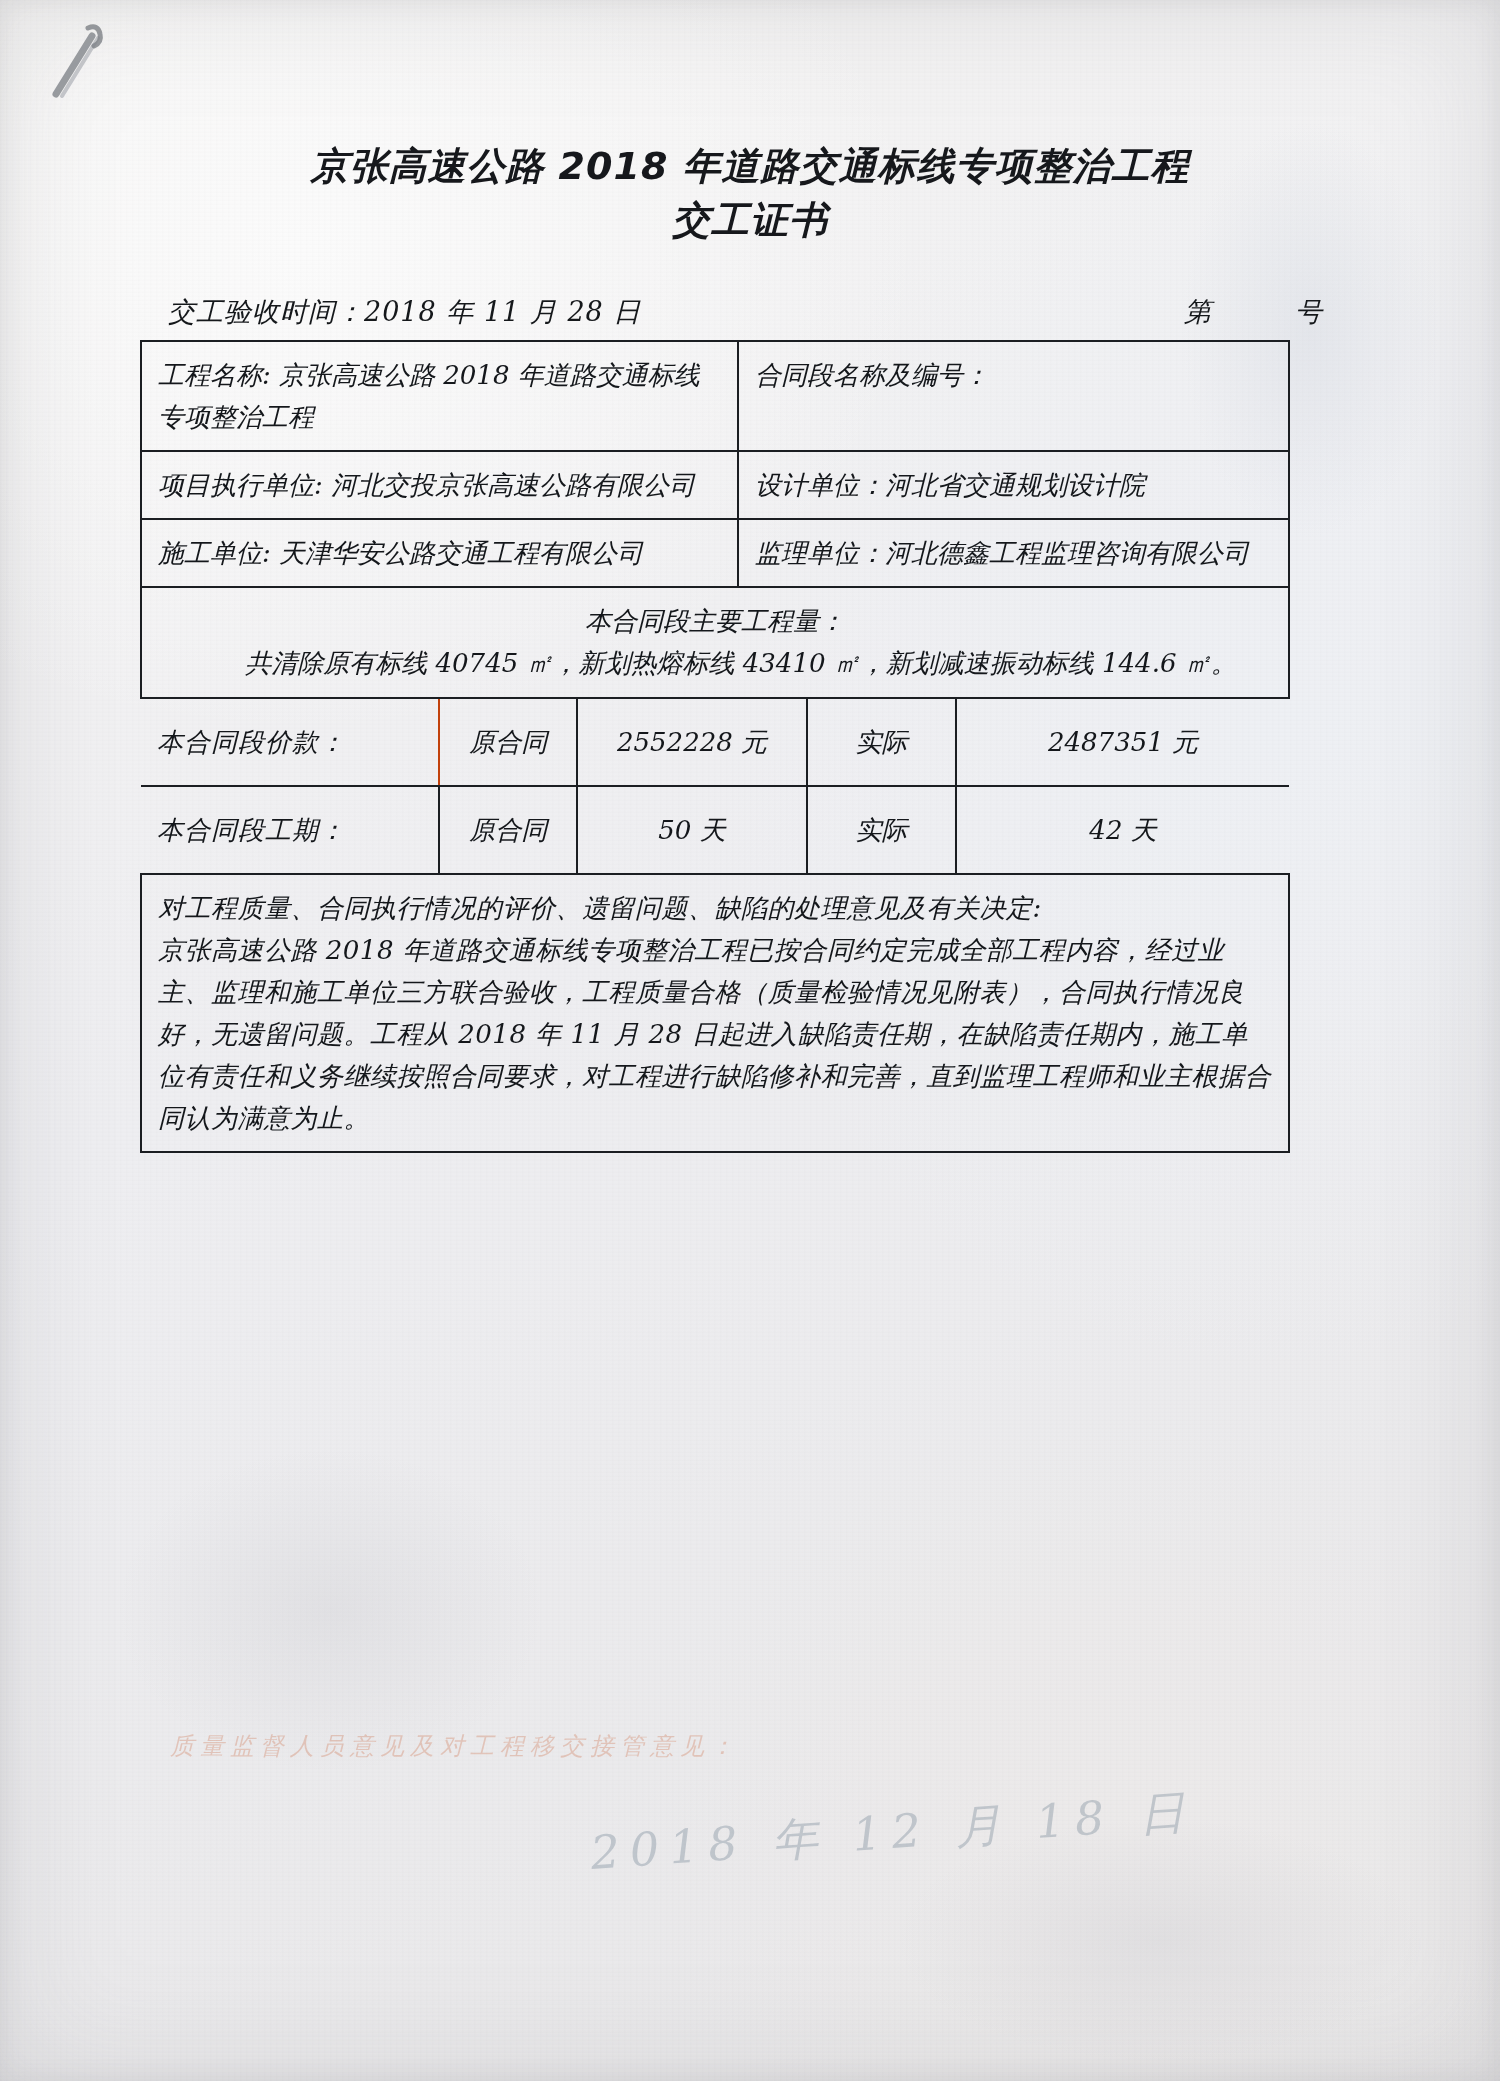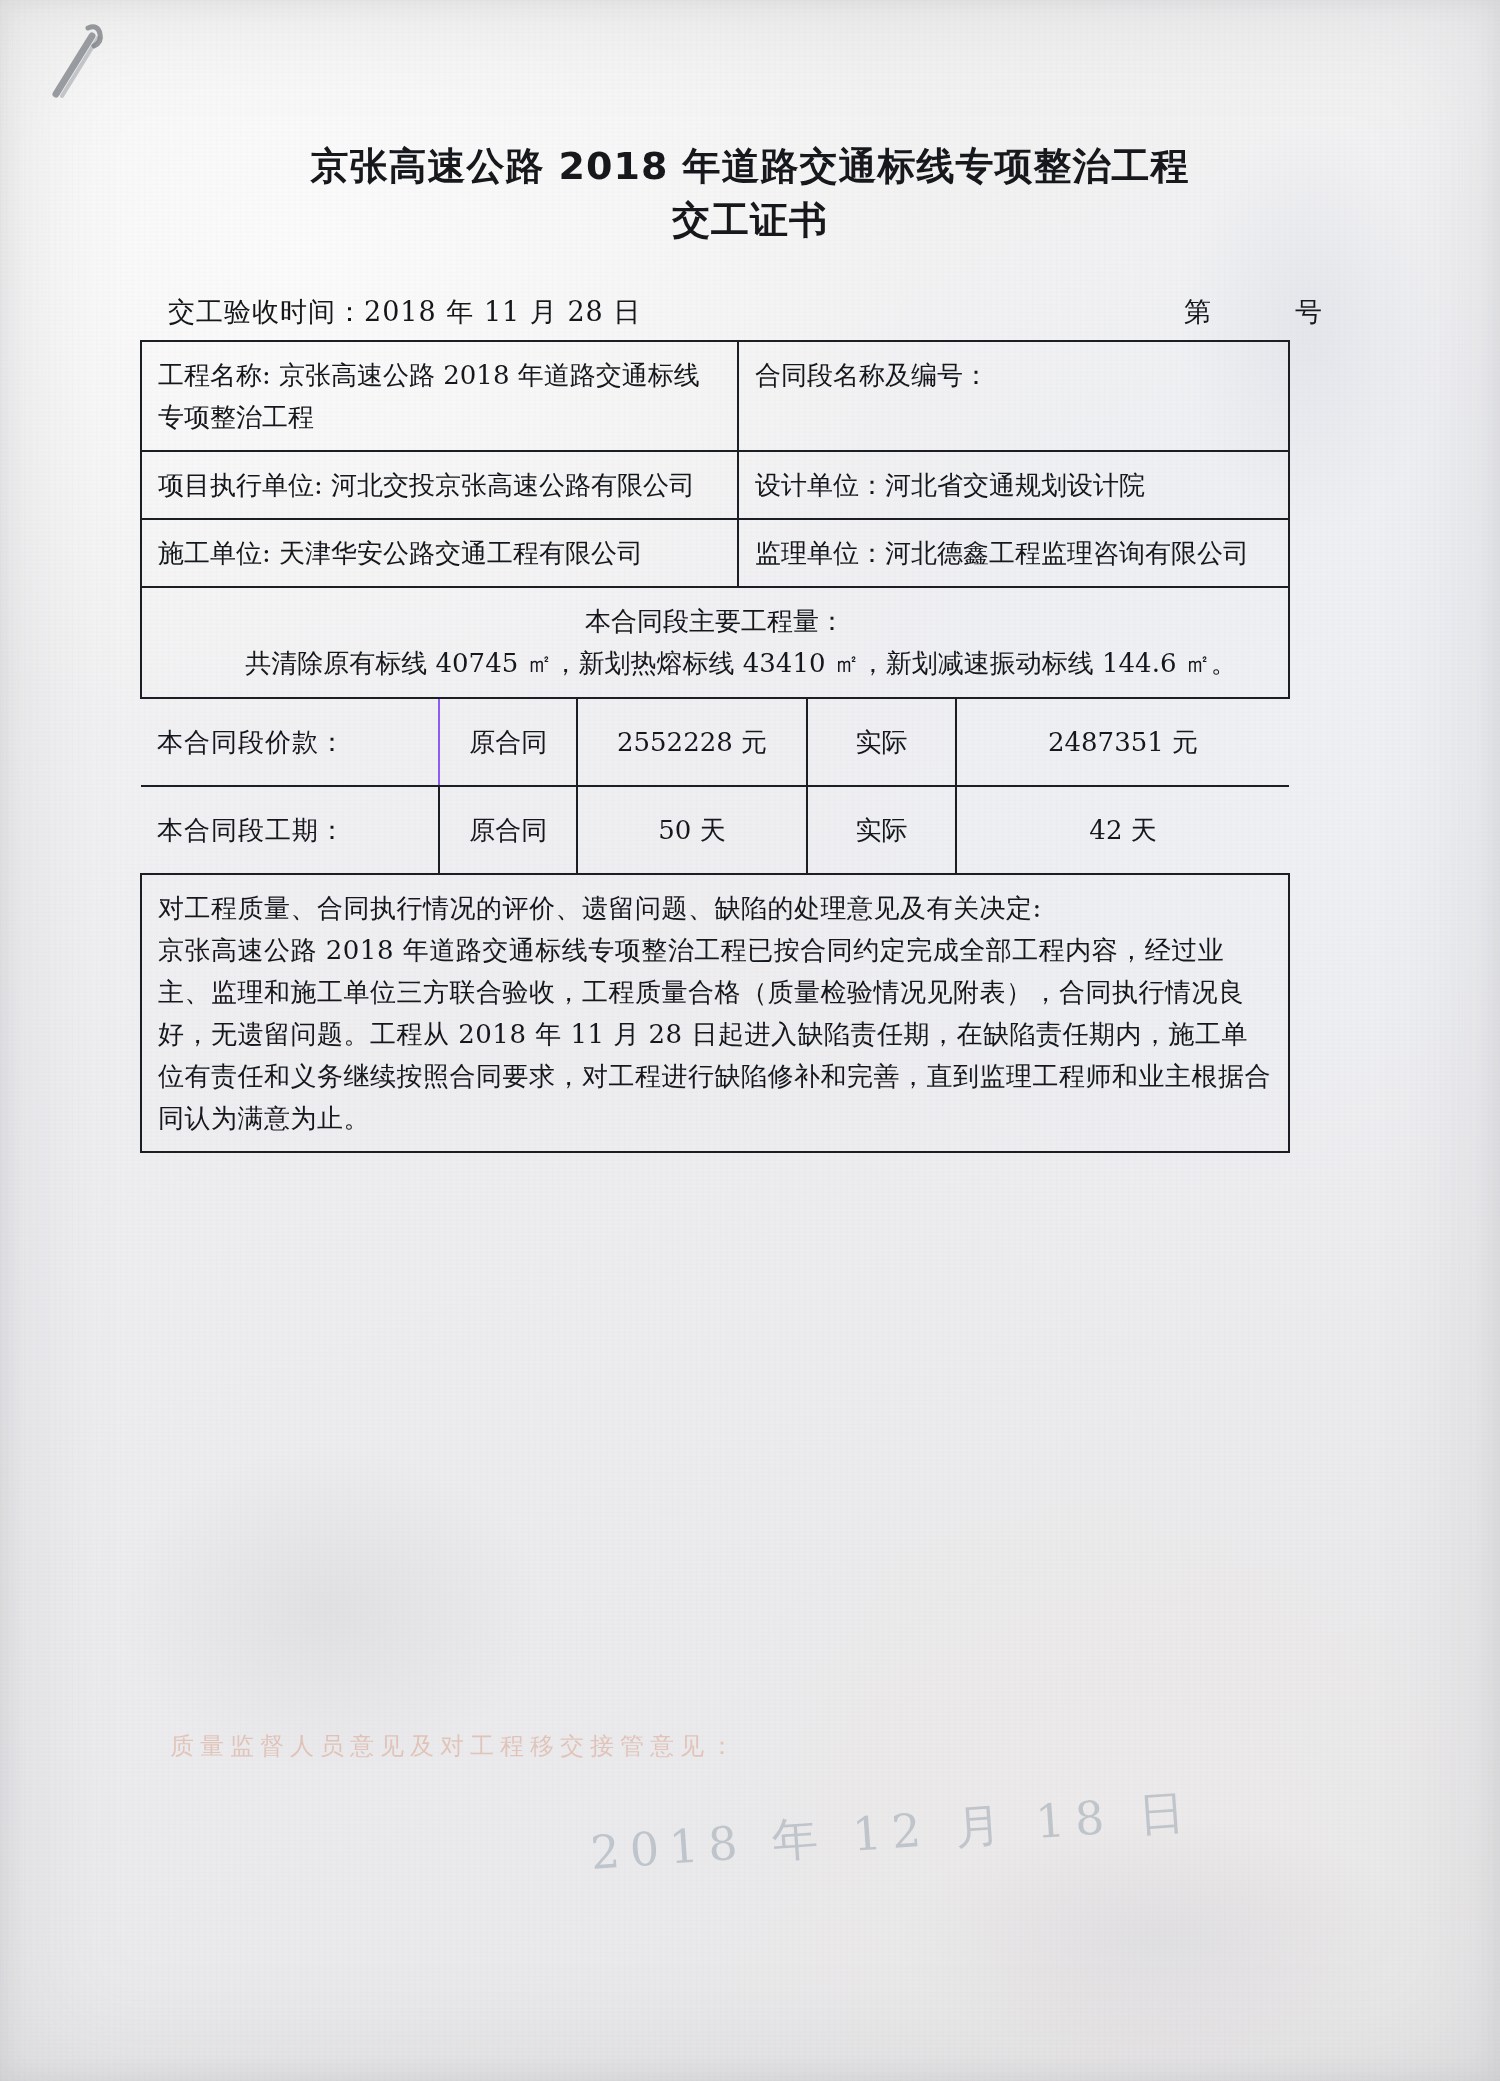--- a/index.html
+++ b/index.html
@@ -10,20 +10,21 @@
   body {
     font-family: "DejaVu Sans", "Liberation Sans", sans-serif;
   }
   .page {
     position: relative;
     width: 1500px;
     height: 2081px;
     margin: 0 auto;
     background: #f2f0ef;
     overflow: hidden;
+    font-style: italic;
   }
   
   .paper-bg {
     position: absolute;
     inset: 0;
     background:
       radial-gradient(ellipse 900px 700px at 20% 12%, #fbfbfb 0%, rgba(251,251,251,0) 70%),
       radial-gradient(ellipse 800px 900px at 85% 35%, #eef0f4 0%, rgba(238,240,244,0) 72%),
       radial-gradient(ellipse 700px 600px at 75% 88%, #eceaea 0%, rgba(236,234,234,0) 70%),
       linear-gradient(160deg, #f6f5f4 0%, #eeeef1 45%, #e8e7e8 100%);
@@ -196,21 +197,21 @@
           <td colspan="2" class="big-qty">
             <span>本合同段主要工程量：</span>
             <span class="indent">共清除原有标线 40745 ㎡，新划热熔标线 43410 ㎡，新划减速振动标线 144.6 ㎡。</span>
           </td>
         </tr>
         <tr>
           <td colspan="2" style="padding:0; border:none;">
             <table style="border-collapse:collapse; width:100%;">
               <tbody>
                   <tr>
-                <td class="mid money-label" style="width:26%; border-left:none; border-right:2px solid #8b5cf6; border-top:none; padding:22px 16px;">本合同段价款：</td>
+                <td class="mid money-label" style="width:26%; border-left:none; border-right:2px solid #c2410c; border-top:none; padding:22px 16px;">本合同段价款：</td>
                 <td class="mid center" style="width:12%; border-top:none; padding:22px 6px;">原合同</td>
                 <td class="mid center" style="width:20%; border-top:none; padding:22px 6px;">2552228 元</td>
                 <td class="mid center" style="width:13%; border-top:none; padding:22px 6px;">实际</td>
                 <td class="mid center" style="width:29%; border-top:none; border-right:none; padding:22px 6px;">2487351 元</td>
               </tr>
               <tr>
                 <td class="mid money-label" style="border-left:none; border-bottom:none; padding:22px 16px;">本合同段工期：</td>
                 <td class="mid center" style="border-bottom:none; padding:22px 6px;">原合同</td>
                 <td class="mid center" style="border-bottom:none; padding:22px 6px;">50 天</td>
                 <td class="mid center" style="border-bottom:none; padding:22px 6px;">实际</td>

